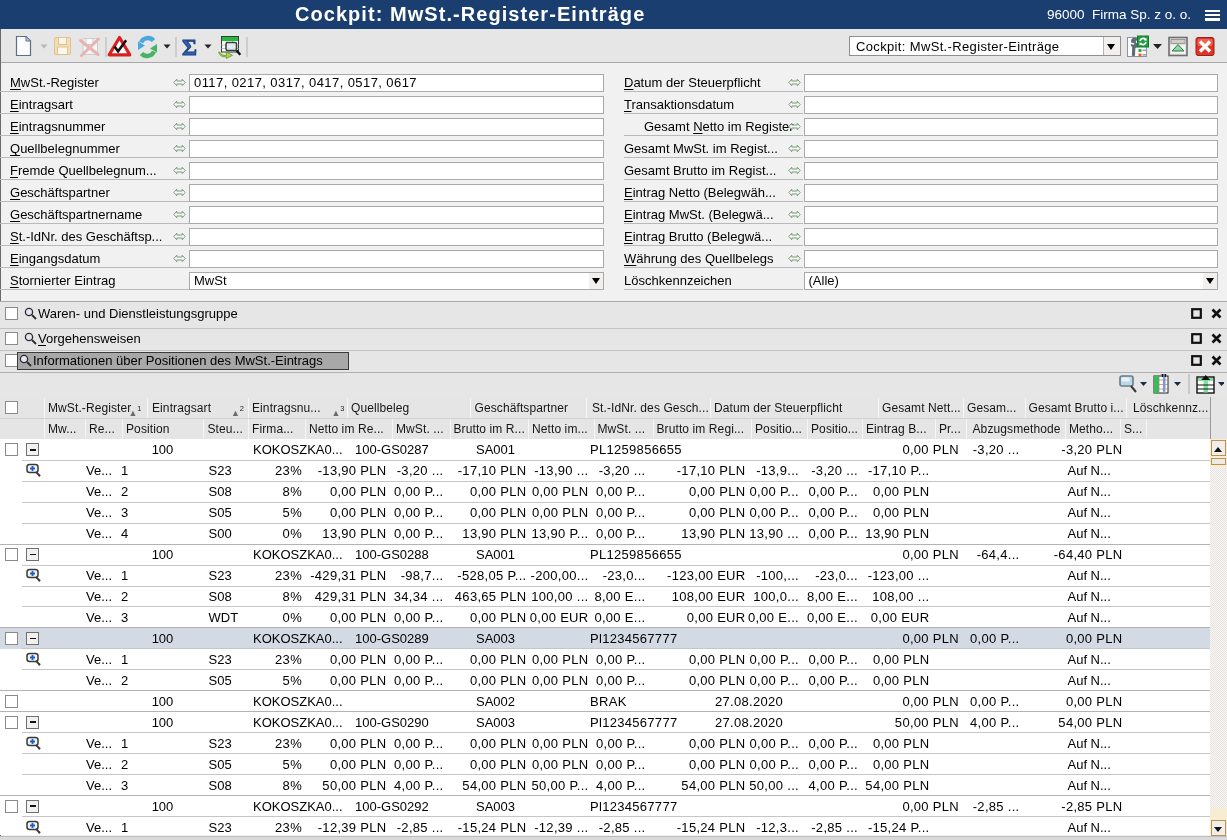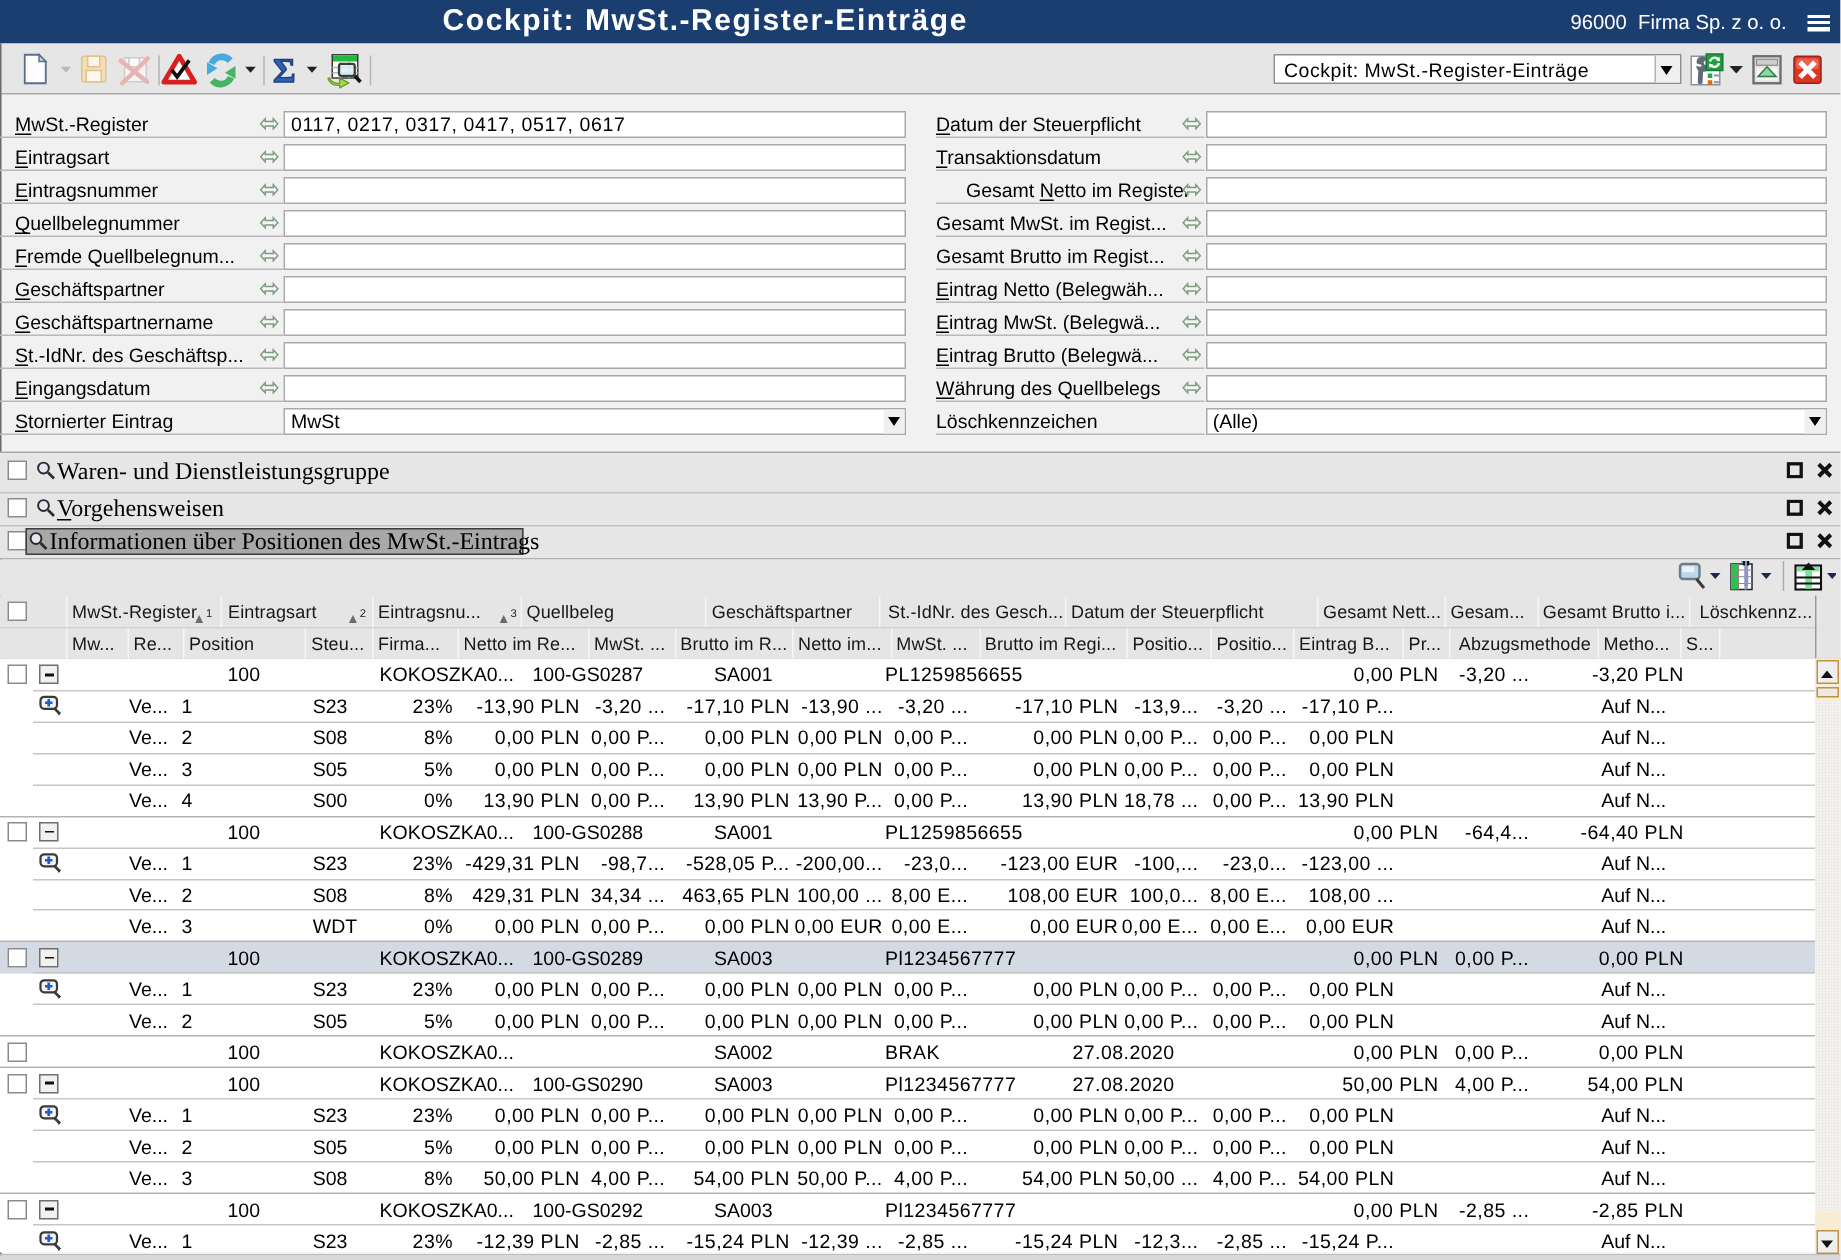--- a/index.html
+++ b/index.html
@@ -8,21 +8,21 @@
 .lbl { position:absolute; font-size:13px; color:#000; white-space:pre; }
 .fld { position:absolute; background:#fff; border:1px solid #a9a9a9; height:18px; }
 .flin { position:absolute; height:1px; background:#b9b9b9; }
 .dd-ar { position:absolute; width:0; height:0; border-left:4.5px solid transparent; border-right:4.5px solid transparent; border-top:6px solid #000; }
 .cbx { position:absolute; width:13px; height:13px; background:#fff; border:1px solid #8a8a8a; }
 .hline { position:absolute; height:1px; }
 .vline { position:absolute; width:1px; }
 .row { position:absolute; left:0; width:1209.5px; height:21px; font-size:13px; line-height:21px; white-space:pre; }
 .row span { position:absolute; top:0; }
 .hdr { font-size:12px; letter-spacing:0.1px; color:#161616; }
-.sec { position:absolute; font-size:16px; color:#000; white-space:pre;font-family:Liberation Serif, serif; }
+.sec { position:absolute; font-size:13px; color:#000; white-space:pre; }
 .num { letter-spacing:0.3px; }
 </style></head><body>
 <div class="abs" style="left:0;top:0;width:1227px;height:29px;background:#1b3e71;"></div>
 <div class="abs" style="left:295px;top:3px;font-size:20px;font-weight:bold;color:#fff;letter-spacing:1.05px;">Cockpit: MwSt.-Register-Einträge</div>
 <div class="abs" style="left:1047px;top:7px;font-size:13.5px;color:#fff;">96000&nbsp; Firma Sp. z o. o.</div>
 <div class="abs" style="left:1205px;top:9.5px;width:15px;height:2.6px;background:#fff;"></div>
 <div class="abs" style="left:1205px;top:13.8px;width:15px;height:2.6px;background:#fff;"></div>
 <div class="abs" style="left:1205px;top:18.1px;width:15px;height:2.6px;background:#fff;"></div>
 <div class="abs" style="left:0;top:29px;width:1227px;height:33px;background:#e6e6e6;"></div>
 <div class="hline" style="left:0;top:62px;width:1227px;background:#a8a8a8;"></div>
@@ -412,21 +412,21 @@
 <span style="left:86px">Ve...</span>
 <span style="left:121px">4</span>
 <span style="left:208.5px">S00</span>
 <span class="num" style="right:907.5px">0%</span>
 <span class="num" style="right:823.0px">13,90 PLN</span>
 <span class="num" style="right:766.0px">0,00 P...</span>
 <span class="num" style="right:683.0px">13,90 PLN</span>
 <span class="num" style="right:621.0px">13,90 P...</span>
 <span class="num" style="right:564.0px">0,00 P...</span>
 <span class="num" style="right:464.0px">13,90 PLN</span>
-<span class="num" style="right:410.5px">18,78 ...</span>
+<span class="num" style="right:410.5px">13,90 ...</span>
 <span class="num" style="right:351.5px">0,00 P...</span>
 <span class="num" style="right:280.0px">13,90 PLN</span>
 <span style="left:1067.5px">Auf N...</span>
 </div>
 <div class="hline" style="left:0;top:104.30000000000001px;width:1209.5px;background:#b3b3b3;"></div>
 <div class="row" style="top:104.80000000000001px;">
 <span class="cbx" style="left:5px;top:4px;"></span>
 <span style="left:26px;top:4px;width:13px;height:13px;background:#f2f1ef;border:1px solid #6f6f6f;"></span>
 <span style="left:29.5px;top:9.7px;width:6px;height:1.6px;background:#111;"></span>
 <span style="left:150.5px;width:24px;text-align:center">100</span>

